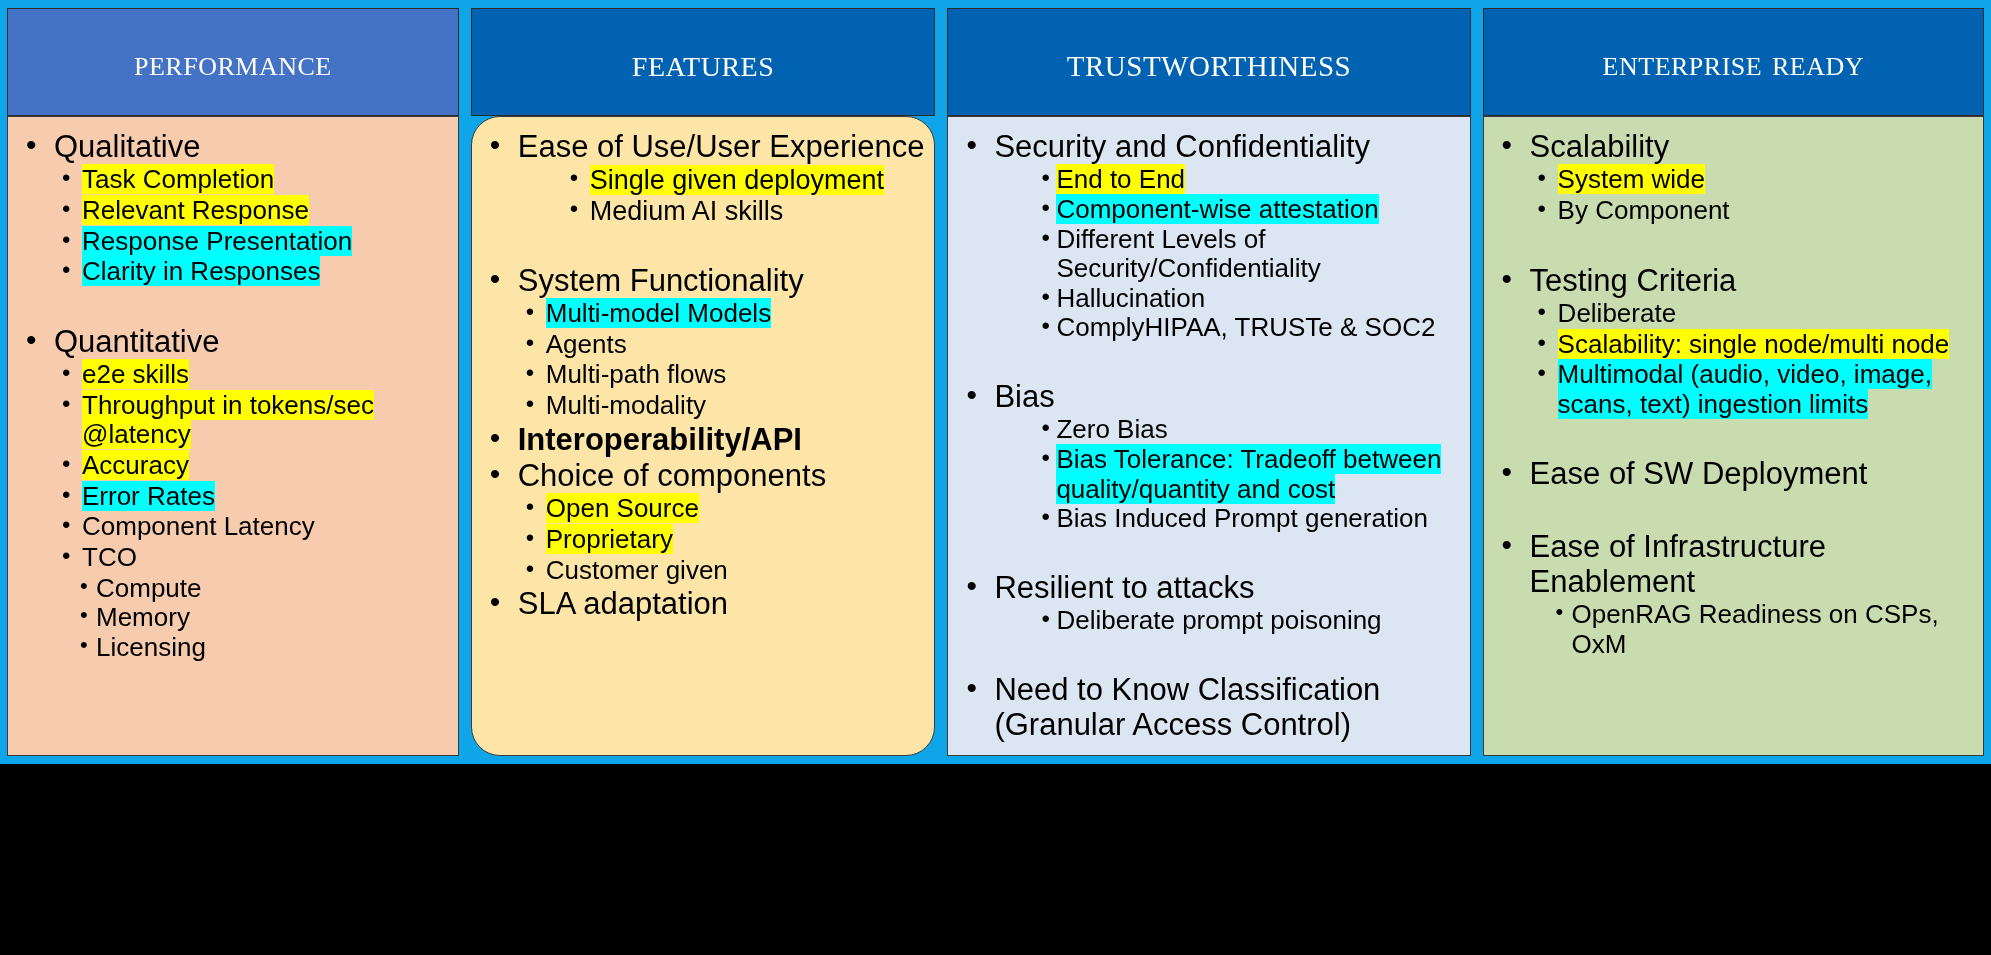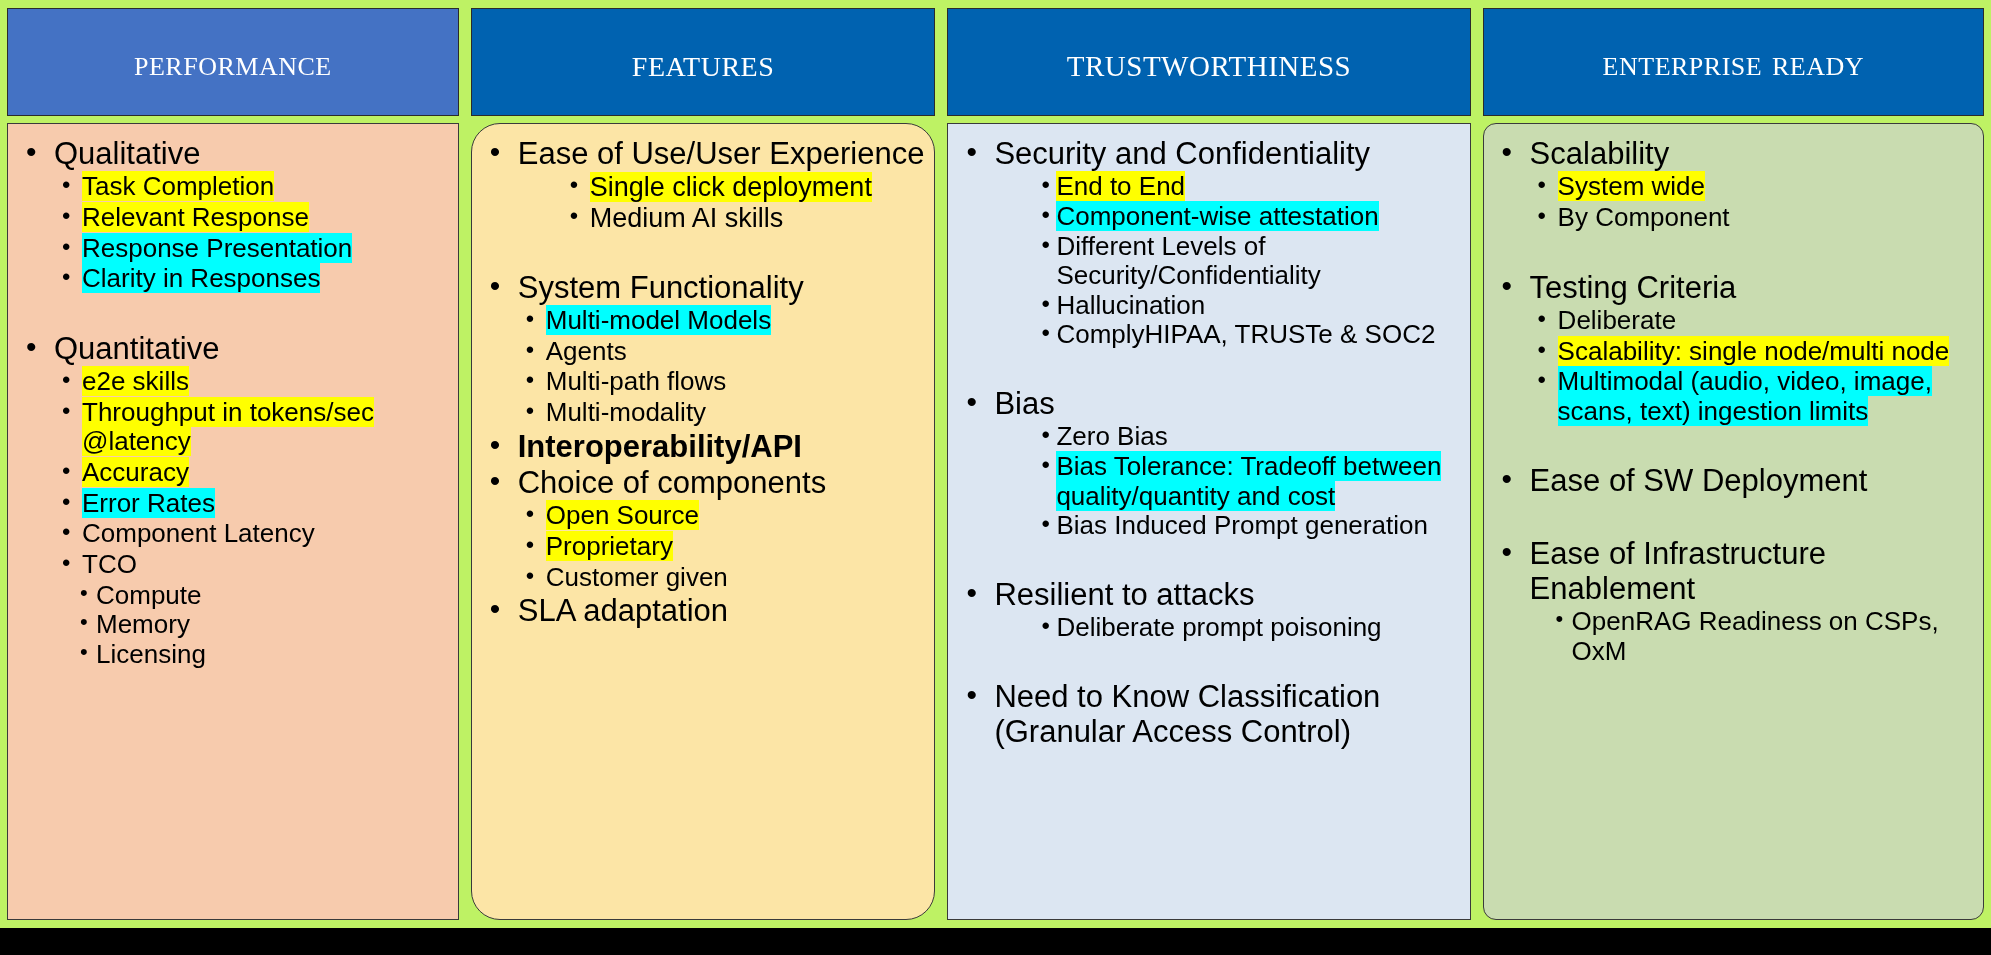--- a/index.html
+++ b/index.html
@@ -9,22 +9,22 @@
   }
   body {
     width: 1991px;
     height: 955px;
     font-family: "Liberation Sans", sans-serif;
     overflow: hidden;
   }
   .board {
     position: relative;
     width: 1991px;
-    height: 928px;
-    background: #bef264;
+    height: 764px;
+    background: #0ea5e9;
     display: flex;
     box-sizing: border-box;
     padding: 8px 7px 8px 7px;
     gap: 12px;
   }
   .column {
     display: flex;
     flex-direction: column;
     box-sizing: border-box;
   }
@@ -61,29 +61,28 @@
     font-variant: small-caps;
     text-transform: lowercase;
   }
   .col-2 .col-header { font-size: 40px; }
   .col-3 .col-header { font-size: 42px; }
   .col-4 .col-header { font-size: 37px; }
 
   .col-body {
     box-sizing: border-box;
     flex: 1;
-    margin-top: 7px;
     padding: 12px 8px 8px 8px;
     border: 1px solid #3a3a3a;
     overflow: hidden;
   }
   .col-1 .col-body { background: #f7cbad; }
   .col-2 .col-body { background: #fce5a6; border-radius: 29px; }
   .col-3 .col-body { background: #dce6f2; }
-  .col-4 .col-body { background: #c9dcb0; border-radius: 13px; }
+  .col-4 .col-body { background: #c9dcb0; }
 
   ul.lvl {
     list-style: none;
     margin: 0;
     padding: 0;
   }
   li.item {
     position: relative;
     color: #000000;
     line-height: 1.14;
@@ -185,21 +184,21 @@
         <li class="item l2t"><span class="txt">Licensing</span></li>
       </ul>
     </div>
   </div>
 
   <div class="column col-2">
     <div class="col-header">FEATURES</div>
     <div class="col-body">
       <ul class="lvl">
         <li class="item l1"><span class="txt">Ease of Use/User Experience</span></li>
-        <li class="item l3b"><span class="txt hl-y">Single click deployment</span></li>
+        <li class="item l3b"><span class="txt hl-y">Single given deployment</span></li>
         <li class="item l3b"><span class="txt">Medium AI skills</span></li>
       </ul>
       <div class="gap-lg"></div>
       <ul class="lvl">
         <li class="item l1"><span class="txt">System Functionality</span></li>
         <li class="item l2"><span class="txt hl-c">Multi-model Models</span></li>
         <li class="item l2"><span class="txt">Agents</span></li>
         <li class="item l2"><span class="txt">Multi-path flows</span></li>
         <li class="item l2"><span class="txt">Multi-modality</span></li>
         <li class="item l1"><span class="txt bold">Interoperability/API</span></li>

